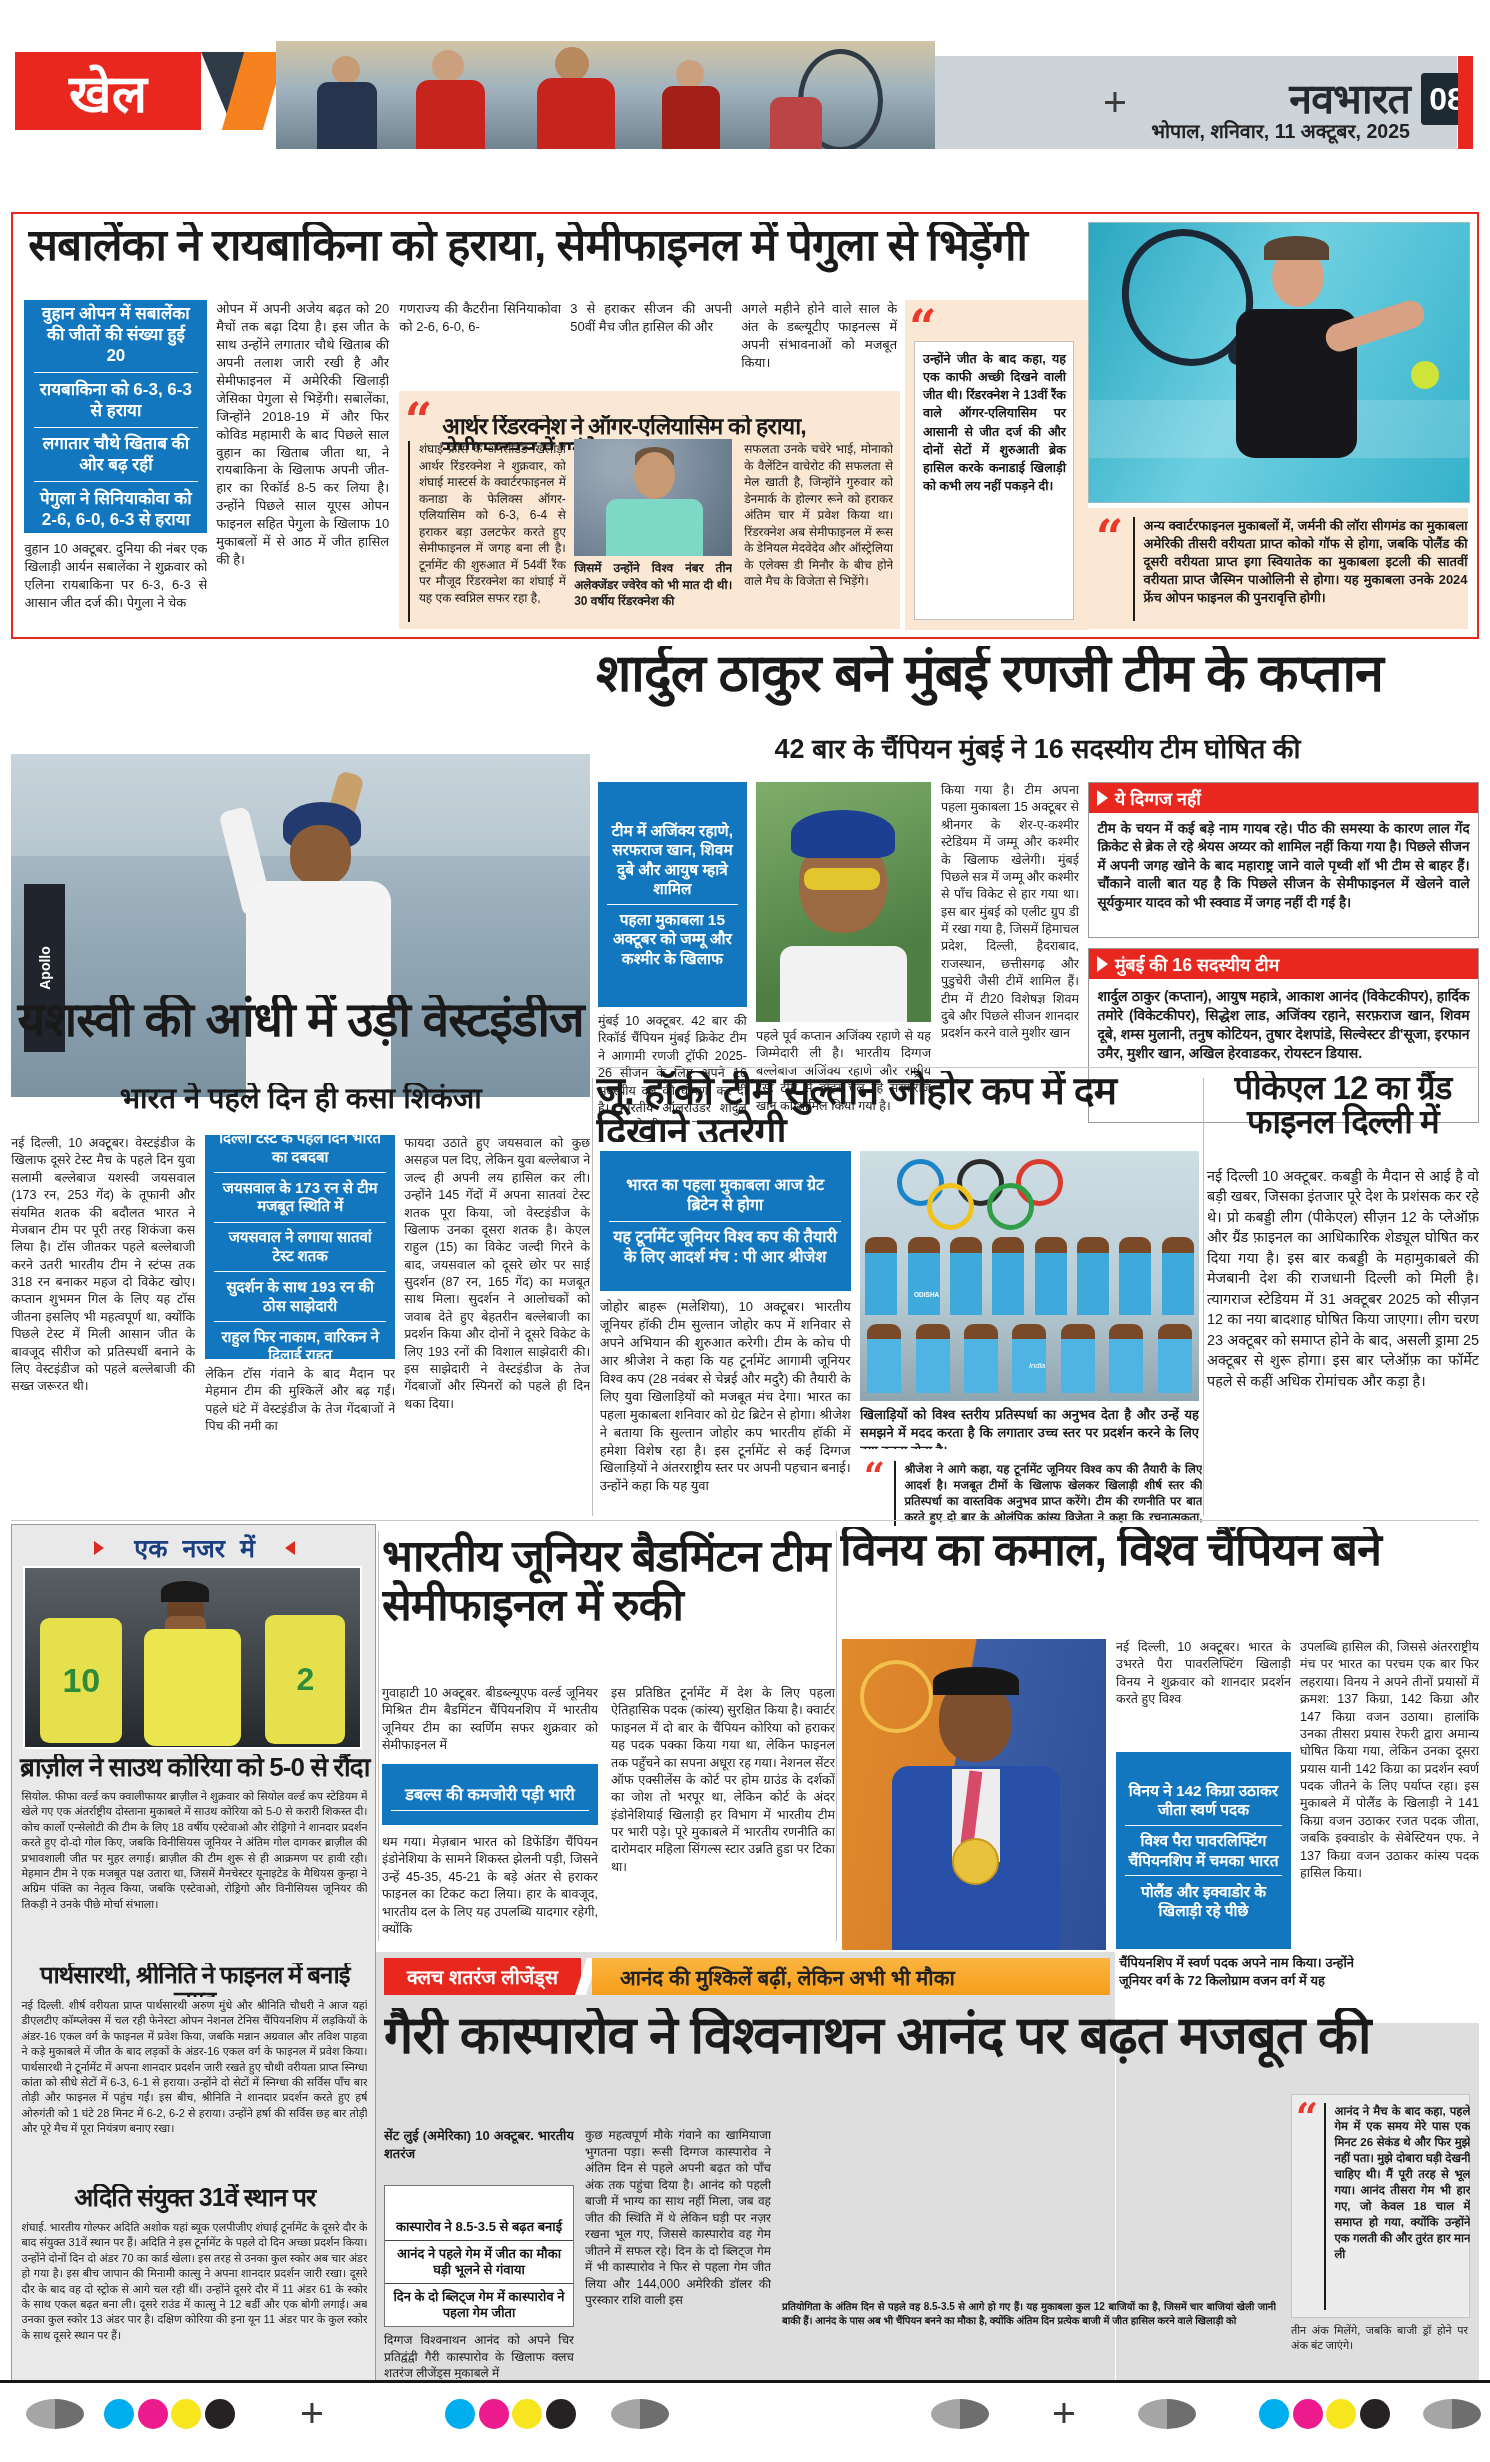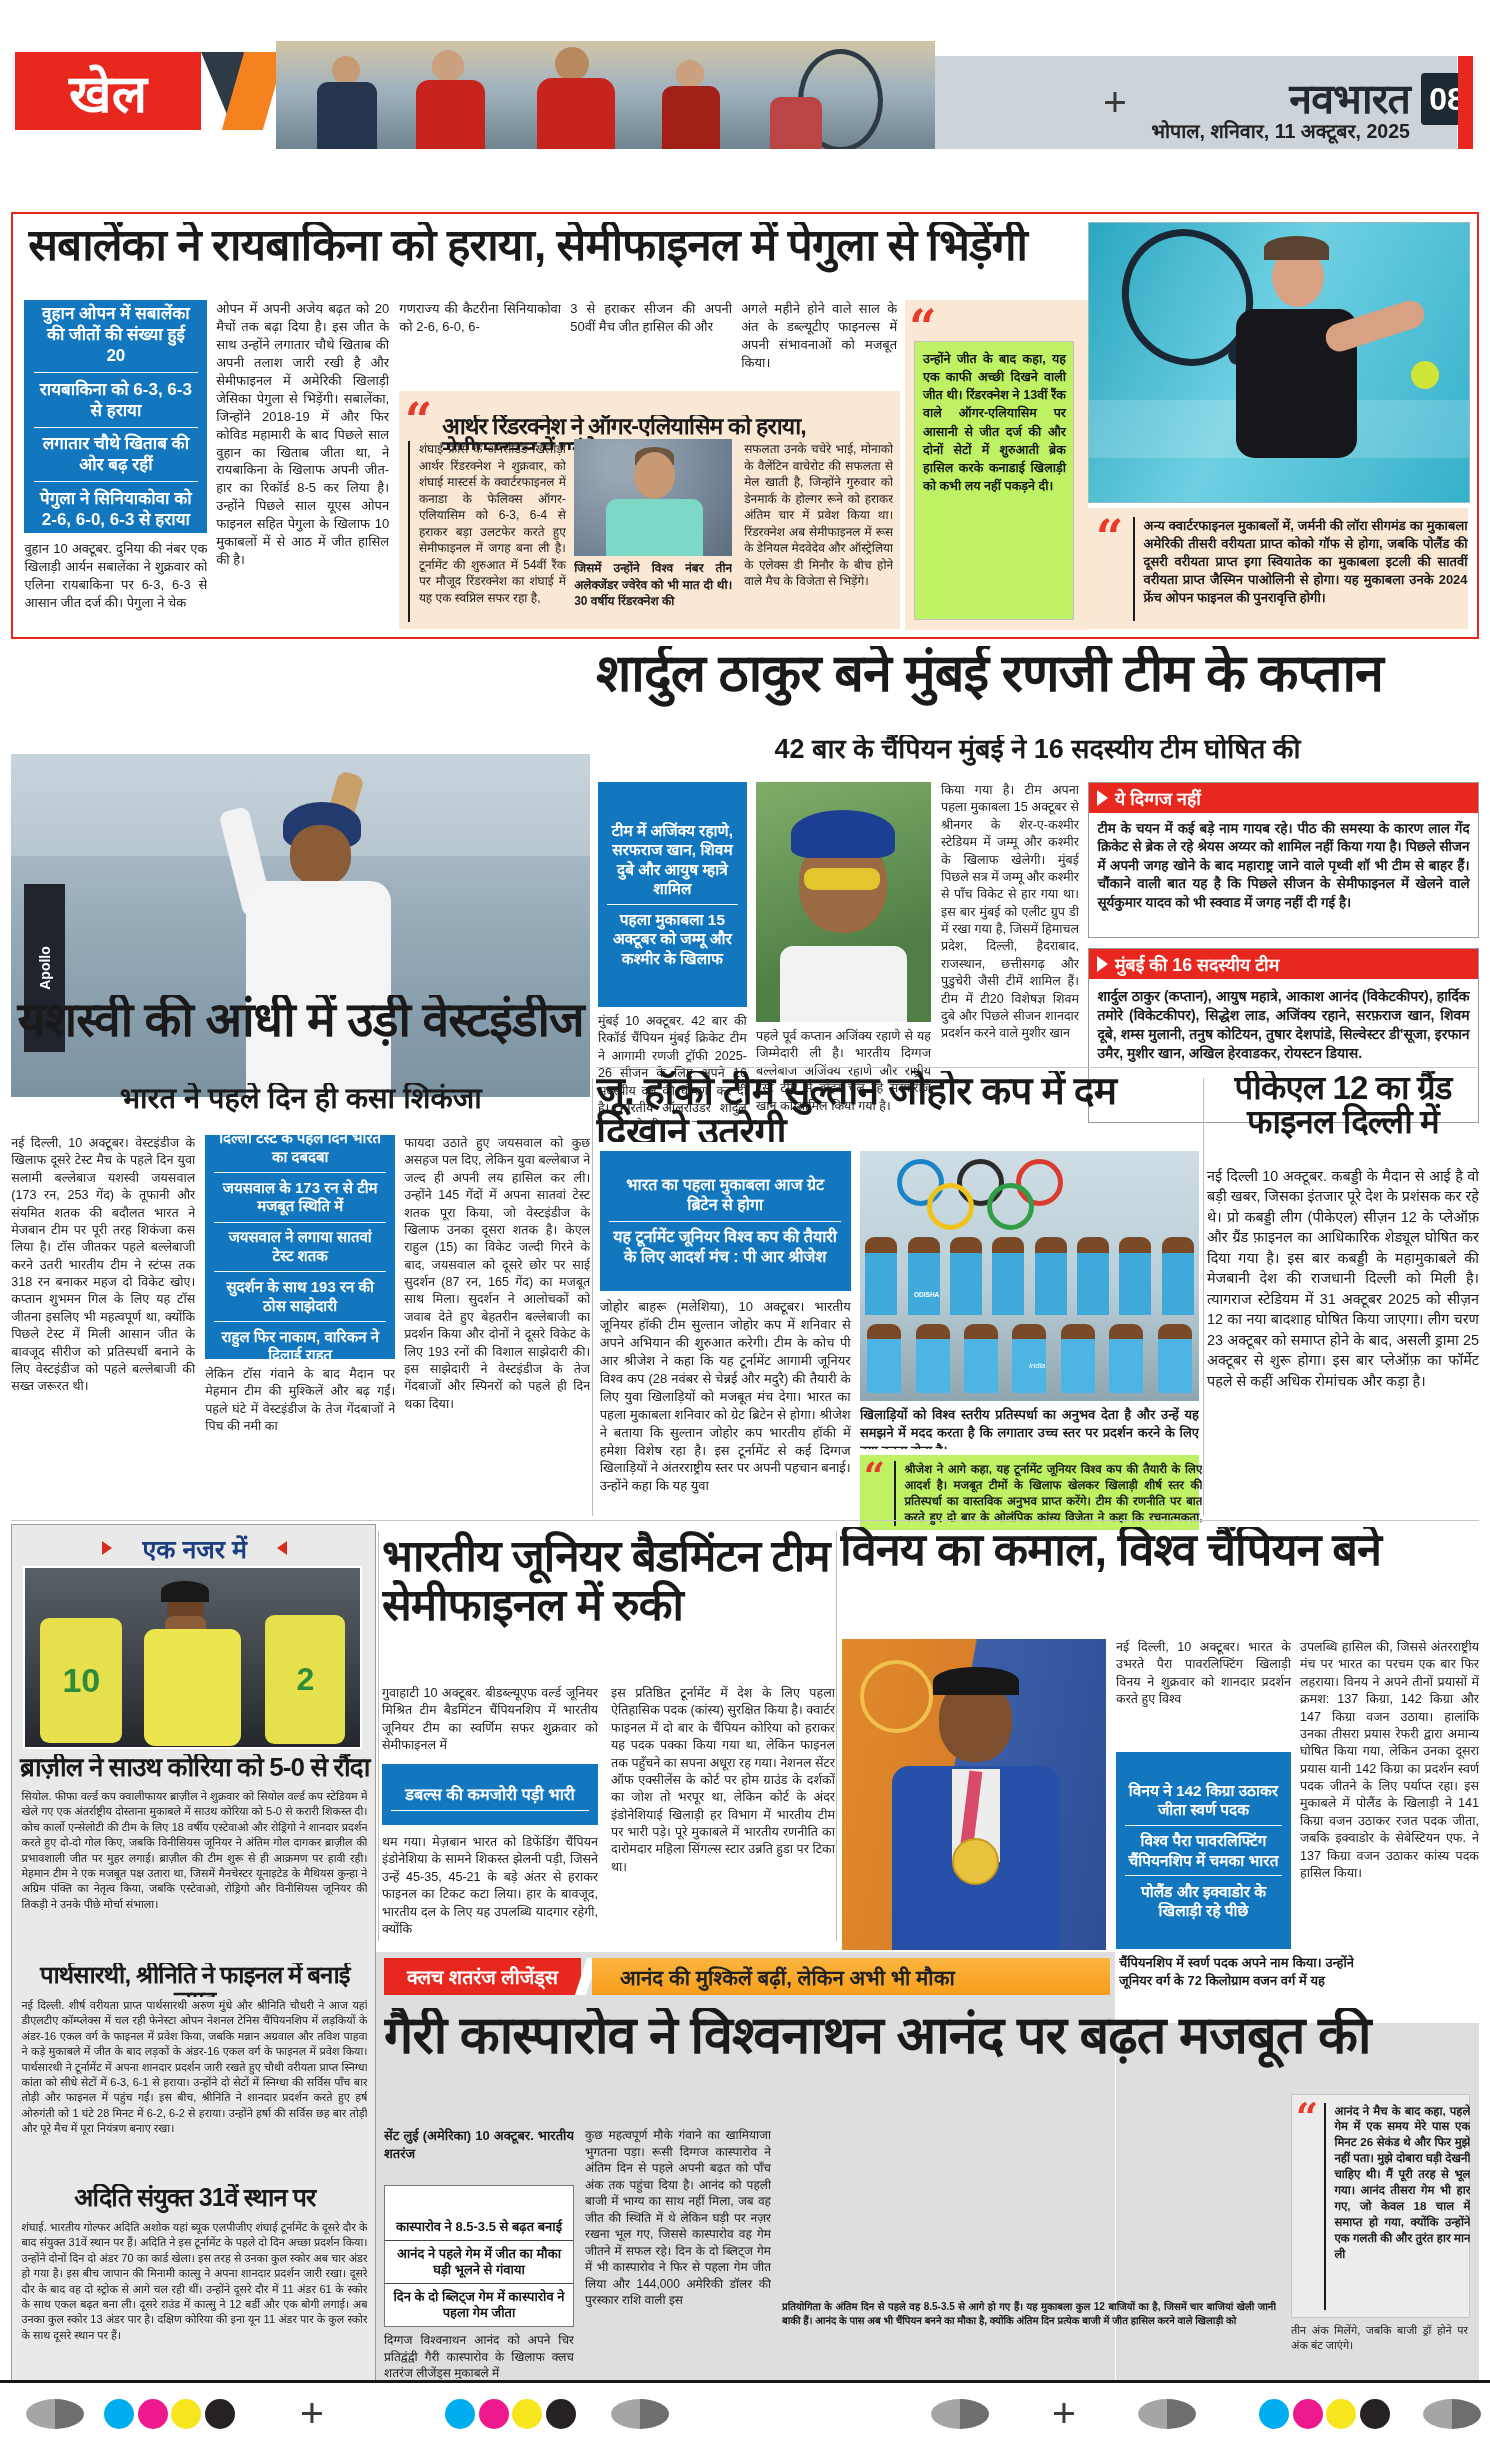--- a/index.html
+++ b/index.html
@@ -7,21 +7,21 @@
   #page{position:relative;width:1490px;height:2462px;background:#ffffff;margin:0 auto;overflow:hidden;}
   .abs{position:absolute;}
   .bodytext{font-size:12.6px;line-height:1.38;text-align:justify;color:#1b1b1b;overflow:hidden;}
   .bold{font-weight:bold;}
   .headline{font-weight:bold;color:#1a1a1a;letter-spacing:-0.9px;line-height:1.04;overflow:hidden;}
   .center{text-align:center;}
   .bluebox{background:#1377c0;color:#fff;font-weight:bold;text-align:center;display:flex;flex-direction:column;justify-content:center;padding:7.5px 9.3px;box-sizing:border-box;overflow:hidden;}
   .bluebox .bi{padding:5.6px 1.9px;line-height:1.25;}
   .bluebox .bi:not(:last-child){border-bottom:1.9px solid rgba(255,255,255,.95);}
   .peach{background:#fbe8d4;}
-  .graybox{background:#bef264;}
+  .graybox{background:#ffffff;}
   .qmark{font-family:"DejaVu Serif",serif;color:#e8392b;font-weight:bold;font-size:48px;line-height:.7;display:inline-block;}
   .qrule{border-left:2.8px solid #1c1c1c;padding-left:8.4px;}
   .redbar{background:#e8281e;color:#fff;font-weight:bold;display:flex;align-items:center;padding:0 7.5px;box-sizing:border-box;}
   .arrowR{width:0;height:0;border-top:8.4px solid transparent;border-bottom:8.4px solid transparent;border-left:11.2px solid #fff;margin-right:7.5px;}
   .arrowRr{width:0;height:0;border-top:7.5px solid transparent;border-bottom:7.5px solid transparent;border-left:10.2px solid #d92b21;}
   .arrowLr{width:0;height:0;border-top:7.5px solid transparent;border-bottom:7.5px solid transparent;border-right:10.2px solid #d92b21;}
   .boxframe{border:1.9px solid #9a9a9a;background:#fff;box-sizing:border-box;}
   .photo{position:relative;overflow:hidden;}
   .ps{position:absolute;}
   .vr{background:#bdbdbd;}
@@ -223,21 +223,21 @@
       <div class="abs bodytext qrule" style="left:34px;top:5.6px;width:298px;height:65px;font-size:11.6px;font-weight:600;">श्रीजेश ने आगे कहा, यह टूर्नामेंट जूनियर विश्व कप की तैयारी के लिए आदर्श है। मजबूत टीमों के खिलाफ खेलकर खिलाड़ी शीर्ष स्तर की प्रतिस्पर्धा का वास्तविक अनुभव प्राप्त करेंगे। टीम की रणनीति पर बात करते हुए दो बार के ओलंपिक कांस्य विजेता ने कहा कि रचनात्मकता, अनुशासन और आक्रामकता टीम का मुख्य फोकस होगा।</div>
     </div>
   </div>
 
   <div class="abs" style="left:1207px;top:1071px;width:272px;height:458px;">
     <div class="abs headline center" style="left:0;top:0;width:272px;height:88px;font-size:33px;">पीकेएल 12 का ग्रैंड फाइनल दिल्ली में</div>
     <div class="abs bodytext" style="left:0;top:95px;width:272px;height:363px;font-size:14.4px;line-height:1.42;">नई दिल्ली 10 अक्टूबर. कबड्डी के मैदान से आई है वो बड़ी खबर, जिसका इंतजार पूरे देश के प्रशंसक कर रहे थे। प्रो कबड्डी लीग (पीकेएल) सीज़न 12 के प्लेऑफ़ और ग्रैंड फ़ाइनल का आधिकारिक शेड्यूल घोषित कर दिया गया है। इस बार कबड्डी के महामुकाबले की मेजबानी देश की राजधानी दिल्ली को मिली है। त्यागराज स्टेडियम में 31 अक्टूबर 2025 को सीज़न 12 का नया बादशाह घोषित किया जाएगा। लीग चरण 23 अक्टूबर को समाप्त होने के बाद, असली ड्रामा 25 अक्टूबर से शुरू होगा। इस बार प्लेऑफ़ का फॉर्मेट पहले से कहीं अधिक रोमांचक और कड़ा है।</div>
   </div>
 
   <div class="abs" style="left:11.2px;top:1524px;width:365px;height:859px;background:#e9e9e9;border:1.4px solid #9a9a9a;box-sizing:border-box;">
-    <div class="abs" style="left:0;top:5.6px;width:365px;height:34px;display:flex;align-items:center;justify-content:center;gap:30px;">
+    <div class="abs" style="left:0;top:5.6px;width:365px;height:34px;display:flex;align-items:center;justify-content:center;gap:30px;font-family:Liberation Mono, monospace;">
       <span class="arrowRr"></span>
       <span style="font-size:25px;font-weight:bold;color:#1b3f7e;">एक नजर में</span>
       <span class="arrowLr"></span>
     </div>
     <div class="abs photo" style="left:11.2px;top:41px;width:339px;height:183px;background:linear-gradient(180deg,#5a6166 0%,#3a4045 60%,#24282c 100%);border:2.8px solid #fff;box-sizing:border-box;">
       <div class="ps" style="left:15px;top:50px;width:82px;height:125px;border-radius:9.3px;background:#e6e04c;display:flex;align-items:center;justify-content:center;">
         <span style="font-size:34px;font-weight:bold;color:#2f8a3c;">10</span>
       </div>
       <div class="ps" style="left:142px;top:20.5px;width:37px;height:41px;border-radius:50%;background:#6a4226;"></div>
       <div class="ps" style="left:136px;top:13px;width:48px;height:20.5px;border-radius:50% 50% 0 0;background:#191919;"></div>

